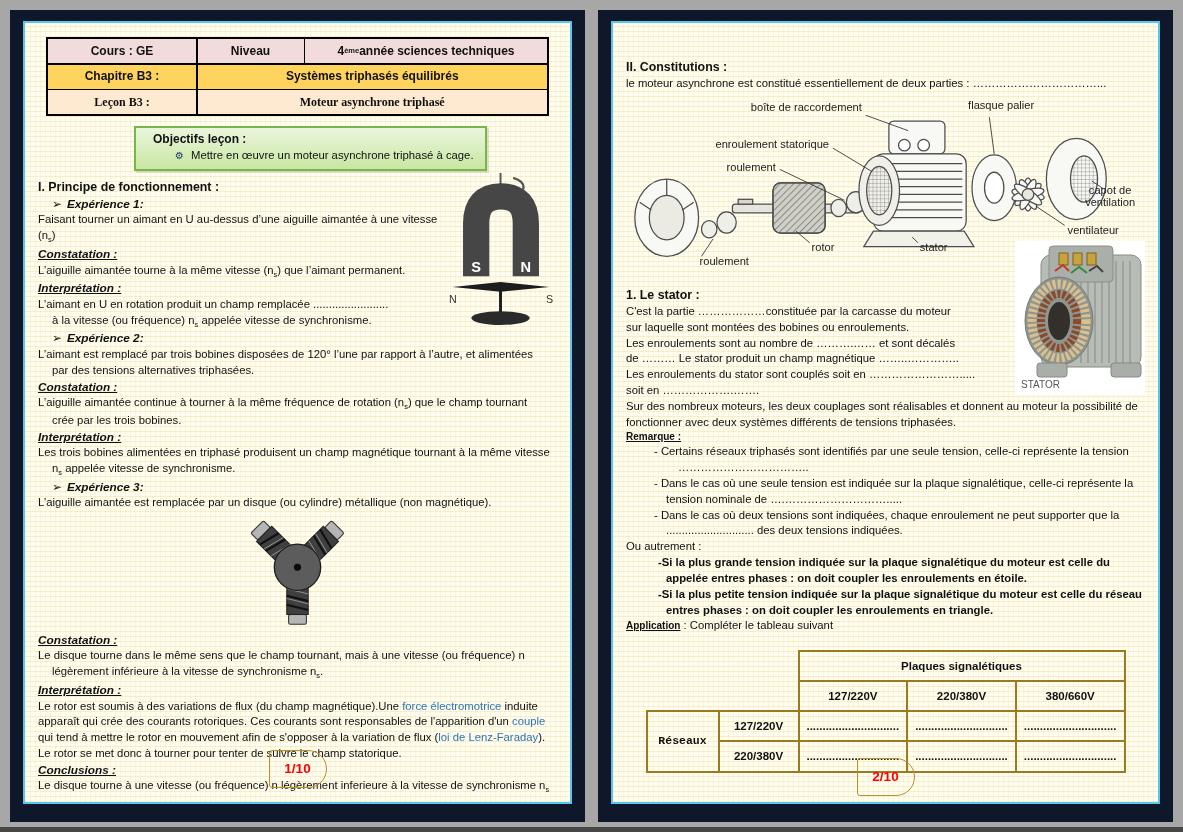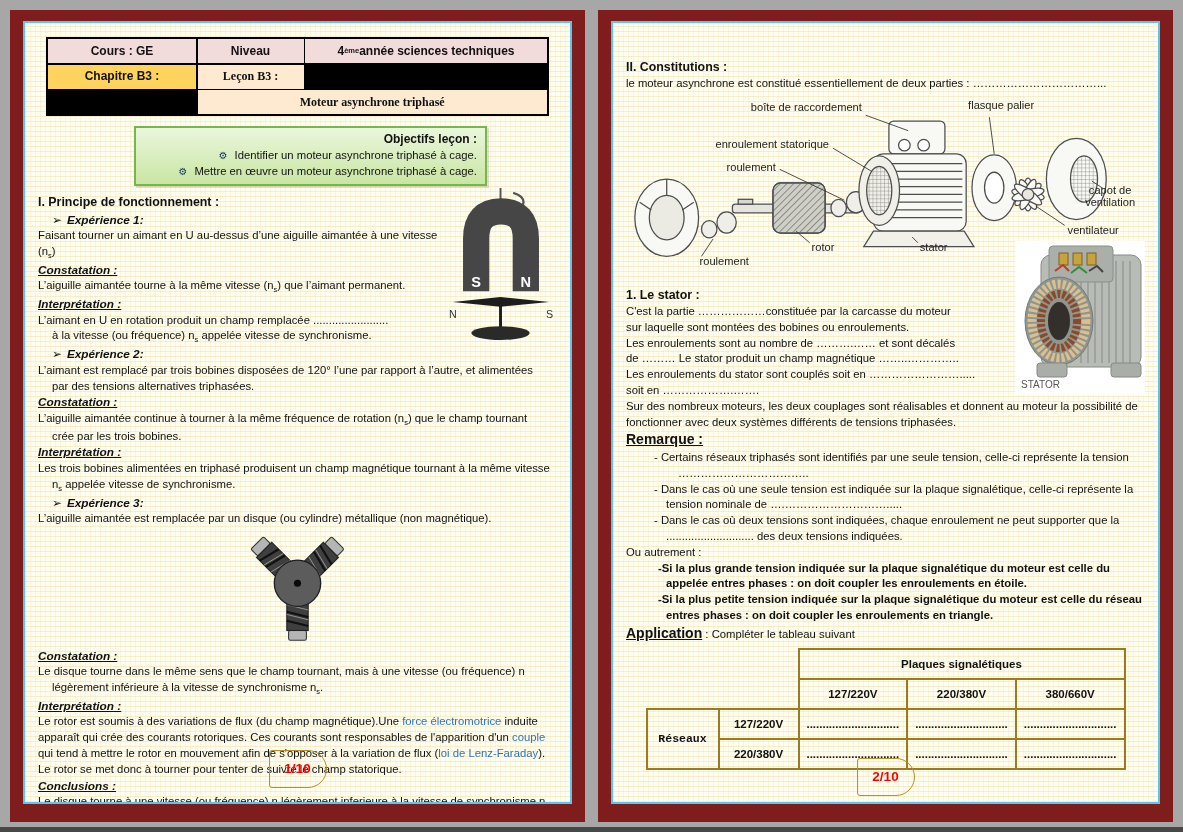--- a/index.html
+++ b/index.html
@@ -4,21 +4,21 @@
 <style>
   * { box-sizing: border-box; margin: 0; padding: 0; }
   html,body { width:1183px; height:832px; overflow:hidden; }
   body {
     background:#a7a7a7;
     font-family:"Liberation Sans","DejaVu Sans",sans-serif;
     font-size:11.3px; line-height:1.4; color:#111;
   }
   .viewer { display:flex; gap:13px; justify-content:center; padding-top:10px; }
   .bottom-strip { position:fixed; left:0; bottom:0; width:100%; height:5px; background:#474747; }
-  .page { position:relative; width:575px; height:812px; background:#7f1d1d; }
+  .page { position:relative; width:575px; height:812px; background:#0f172a; }
   .inner {
     position:absolute; inset:11px 13px 18px 13px;
     border:2px solid #58c7ee;
     background-color:#fffdf0;
     background-image:
       repeating-linear-gradient(0deg, rgba(226,206,120,.30) 0 1px, transparent 1px 5px),
       repeating-linear-gradient(90deg, rgba(226,206,120,.16) 0 1px, transparent 1px 5px);
     padding:10px 13px 8px 13px;
     overflow:hidden;
   }
@@ -27,45 +27,45 @@
          background:#000; border:2px solid #000; gap:1.5px; margin:4px 8px 10px 8px; }
   .hdr .cell { display:flex; align-items:center; justify-content:center;
                font-weight:700; font-size:12px; }
   .bg-pink { background:#f2dcdb; } .bg-gold { background:#ffd45e; } .bg-cream { background:#fdead0;font-family:Liberation Serif, serif; }
   .span2 { grid-column:2 / 4; }
   sup { font-size:7.5px; }
   sub.s { font-size:7.5px; }
   
   .objectives { margin:0 70px 8px 96px; border:2px solid #77b74a;
                 background:linear-gradient(#eaf6dd,#c9e6a2);
-                padding:3px 8px 5px 17px; box-shadow:2px 2px 0 rgba(0,0,0,.12);text-align:right; }
+                padding:3px 8px 5px 17px; box-shadow:2px 2px 0 rgba(0,0,0,.12); }
   .objectives .tit { font-weight:700; font-size:12px; }
   .obj-item { padding-left:22px; }
   .obj-bullet { color:#17375e; font-size:10px; margin-right:7px; }
   
   .h1 { font-weight:700; font-size:12.4px; margin-top:0; }
   .expl { font-weight:700; font-style:italic; font-size:11.8px; padding-left:14px; }
   .expl .arr { font-style:normal; margin-right:5px; }
   .bi { font-weight:700; font-style:italic; text-decoration:underline; font-size:11.8px; }
-  .bu { font-weight:700; text-decoration:underline; font-size:14px; }
+  .bu { font-weight:700; text-decoration:underline; font-size:10px; }
   .ind { padding-left:14px; }
   p.t { margin:0; }
   a.lnk { color:#2e75b6; cursor:pointer; }
   
   .magnet-wrap { float:right; width:112px; margin:-6px 0 2px 6px; }
   .coils-wrap { text-align:center; margin:1px 0; }
   .stator-wrap { float:right; width:130px; margin:-46px 0 2px 8px; background:#fff; }
   .diagram-wrap { margin:2px 0 4px 0; text-align:center; }
   svg text { font-family:"Liberation Sans","DejaVu Sans",sans-serif; }
   
   .rem-item { padding-left:40px; text-indent:-12px; }
   .rem-dots { padding-left:52px; }
   .alt-item { padding-left:40px; text-indent:-8px; font-weight:700; }
   
-  .app-table { border-collapse:collapse; margin:4px auto 0 auto; width:480px; }
+  .app-table { border-collapse:collapse; margin:16px auto 0 auto; width:480px; }
   .app-table td { border:2px solid #9b7b20; text-align:center; font-weight:700;
                   font-size:11.5px; padding:6px 4px; height:30px; }
   .app-table td.nob { border:none; }
   .app-table td.grp { width:72px;font-family:Liberation Mono, monospace; } .app-table td.lab { width:80px; }
   
   .pagenum { position:absolute; left:50%; transform:translateX(-50%); bottom:14px;
              width:58px; height:38px; border:1.6px solid #b8902c;
              border-radius:3px 19px 19px 3px / 3px 50% 50% 3px;
              display:flex; align-items:center; justify-content:center;
              color:#ff0000; font-weight:700; font-size:13.5px; }
@@ -81,27 +81,27 @@
 
       <div class="hdr">
         <div class="cell bg-pink">Cours : GE</div>
         <div class="cell bg-pink">Niveau</div>
         <div class="cell bg-pink">
             <span>4</span>
             <sup>ème</sup>
             <span> année sciences techniques</span>
           </div>
         <div class="cell bg-gold">Chapitre B3 :</div>
+        <div class="cell bg-gold span2">Systèmes triphasés équilibrés</div>
         <div class="cell bg-cream">Leçon B3 :</div>
         <div class="cell bg-cream span2">Moteur asynchrone triphasé</div>
       </div>
 
       <div class="objectives">
         <div class="tit">Objectifs leçon :</div>
-        <div class="obj-item"><span class="obj-bullet">⚙</span><span>Identifier un moteur asynchrone triphasé à cage.</span></div>
         <div class="obj-item"><span class="obj-bullet">⚙</span><span>Mettre en œuvre un moteur asynchrone triphasé à cage.</span></div>
       </div>
 
       <div class="magnet-wrap">
         <svg viewBox="0 0 115 162" width="112">
           <line x1="57" y1="0" x2="57" y2="20" stroke="#555" stroke-width="2"></line>
           <path d="M70 5 C 84 9 85 21 68 24" stroke="#555" stroke-width="2.4" fill="none"></path>
           <polygon points="63,18 73,27 76,15" fill="#555"></polygon>
           <path d="M32 106 V52 Q32 24 57.5 24 Q83 24 83 52 V106" fill="none" stroke="#464646" stroke-width="27"></path>
           <text x="32" y="102" text-anchor="middle" fill="#ffffff" font-size="15" font-weight="bold">S</text>

